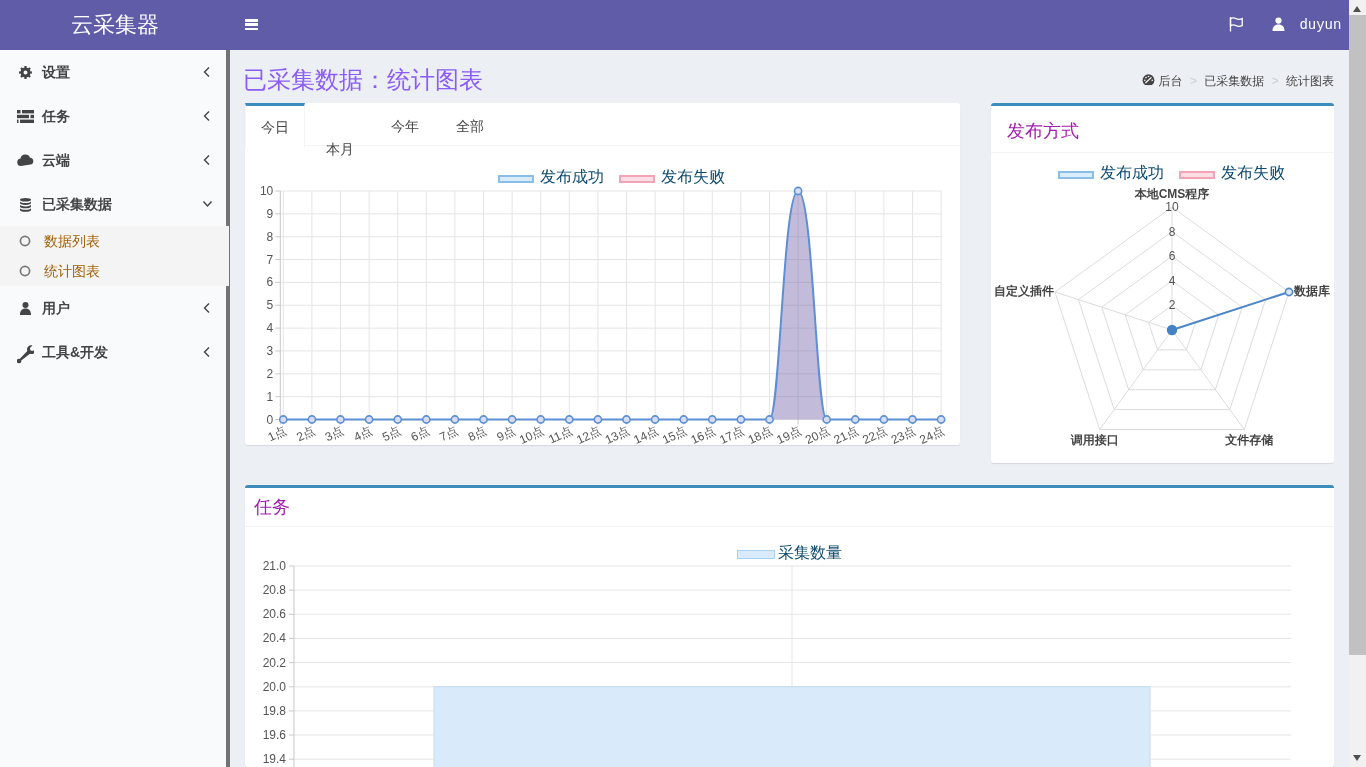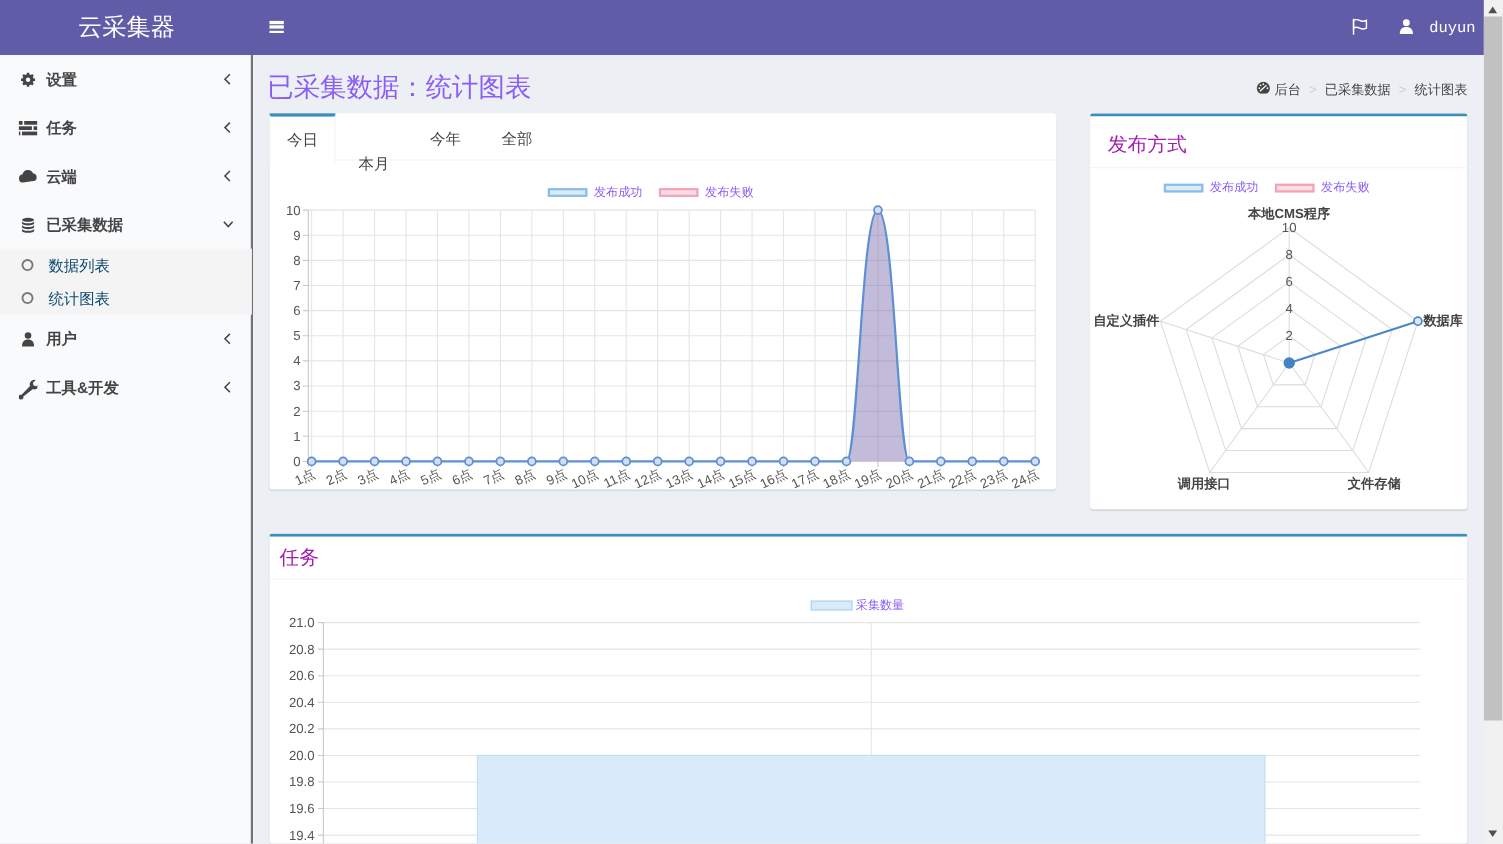--- a/index.html
+++ b/index.html
@@ -6,46 +6,46 @@
   html,body { width:1366px; height:767px; overflow:hidden; }
   body { font-family:"Liberation Sans",sans-serif; background:#ecf0f5; position:relative; }
   .abs { position:absolute; }
   
   #navbar { left:0; top:0; width:1349px; height:50px; background:#605ca8; }
   #brand { left:0; top:0; width:230px; height:50px; color:#fff; font-size:22px; line-height:50px; text-align:center; }
   #hamb { left:245px; top:19px; }
   #hamb div { width:13px; height:2.6px; background:#fff; margin-bottom:1.8px; }
   .navtxt { color:#fff; font-size:14px; }
   
-  #sidebar { left:0; top:50px; width:230px; height:717px; background:#f9fafc; border-right:2px solid #737373; }
+  #sidebar { left:0; top:50px; width:230px; height:717px; background:#f9fafc; border-right:4px solid #737373; }
   .mi { position:absolute; left:0; width:229px; height:44px; }
   .mi .txt { position:absolute; left:42px; top:14px; font-size:14px; font-weight:bold; color:#444; line-height:16px; }
   .mi .ico { position:absolute; left:17px; top:9px; width:17px; height:26px; }
   .mi .chev { position:absolute; left:201px; top:15px; width:12px; height:14px; }
   #submenu { position:absolute; left:0; top:176px; width:229px; height:60px; background:#f4f4f5; }
   .smi { position:absolute; left:0; width:229px; height:30px; }
-  .smi .txt { position:absolute; left:44px; top:8px; font-size:14px; color:#0c4a6e; line-height:15px; }
+  .smi .txt { position:absolute; left:44px; top:8px; font-size:14px; color:#a16207; line-height:15px; }
   .smi svg { position:absolute; left:18px; top:6px; }
   
   #h1 { left:243px; top:65px; font-size:24px; color:#8b5cf6; line-height:29px; }
   #crumb { left:1130px; top:73px; width:204px; font-size:12px; color:#444; text-align:right; white-space:nowrap; }
   #crumb .sep { color:#ccc; padding:0 4px; }
   
   .box { position:absolute; background:#fff; border-radius:3px; box-shadow:0 1px 1px rgba(0,0,0,0.1); }
   #box1 { left:245px; top:103px; width:715px; height:342px; }
   #box2 { left:991px; top:103px; width:343px; height:360px; border-top:3px solid #3c8dbc; }
   #box3 { left:245px; top:485px; width:1089px; height:282px; border-top:3px solid #3c8dbc; }
   .boxtitle { position:absolute; font-size:18px; color:#a21caf; line-height:22px; }
   .hline { position:absolute; left:0; width:100%; height:1px; background:#f4f4f4; }
   
   #tabs { position:absolute; left:0; top:0; width:715px; height:43px; border-bottom:1px solid #f4f4f4; }
   .tab { position:absolute; top:0; width:60px; height:43px; font-size:14px; color:#444; text-align:center; line-height:46px; }
   .tab.active { height:45px; background:#fff; border-top:3px solid #3c8dbc; border-left:1px solid #f4f4f4; border-right:1px solid #f4f4f4; line-height:42px; }
   
-  .leg { position:absolute; white-space:nowrap; font-size:11px; color:#8b5cf6; }
+  .leg { position:absolute; white-space:nowrap; font-size:16px; color:#0c4a6e; }
   .legbox { display:inline-block; width:36px; height:8px; vertical-align:-1px; margin-right:6px; }
   .lb-blue { background:#d9ecfa; border:2px solid #8abde8; }
   .lb-pink { background:#fcdfe6; border:2px solid #f2a4b6; }
   .lb-blue3 { background:#d9eafa; border:1px solid #a9d2ee; width:38px; height:9px; vertical-align:-1px; margin-right:3px; }
   .leg .t2 { margin-right:15px; }
   
   #sbar { left:1349px; top:0; width:17px; height:767px; background:#f1f1f1; }
   #sthumb { position:absolute; left:0; top:15px; width:17px; height:640px; background:#c1c1c1; }
   .sarr { position:absolute; left:4px; width:0; height:0; border-left:4.5px solid transparent; border-right:4.5px solid transparent; }
 </style>

